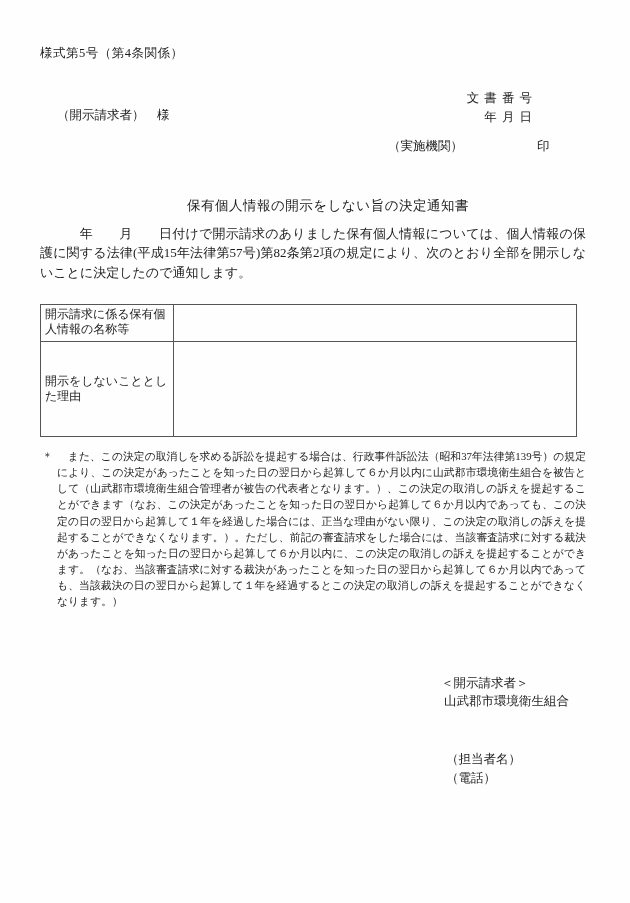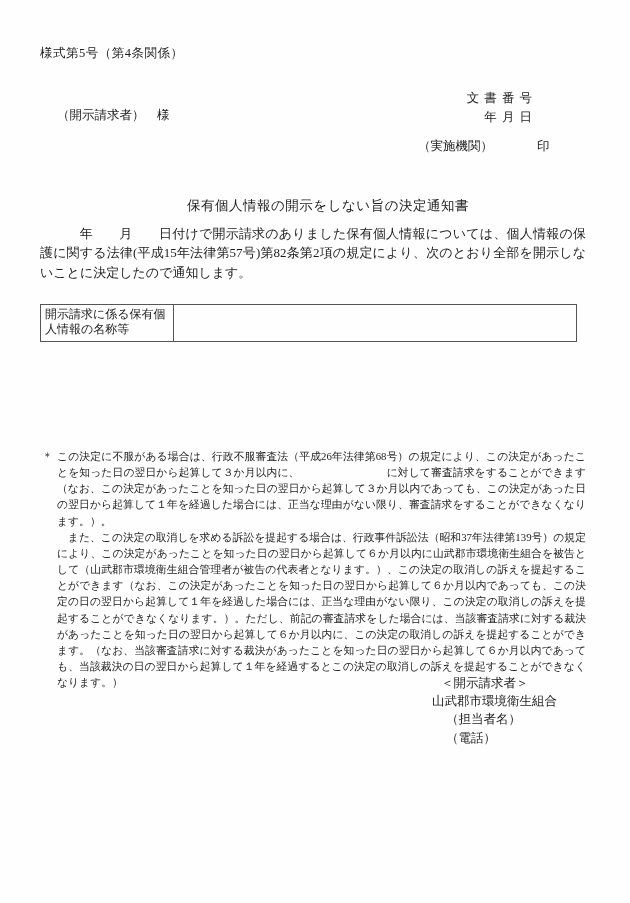--- a/index.html
+++ b/index.html
@@ -24,21 +24,21 @@
     top: 58px; right: 97px;
     font-size: 12.5px; line-height: 18.5px;
     text-align: right;
     letter-spacing: 1px;
     margin-top: 31px;
   }
   .addressee {
     top: 108px; left: 57px;
     font-size: 12.5px; line-height: 15px;
   }
-  .agency-label { top: 139px; left: 418px; font-size: 12.5px; line-height: 15px; }
+  .agency-label { top: 139px; left: 388px; font-size: 12.5px; line-height: 15px; }
   .seal { top: 139px; left: 537px; font-size: 12.5px; line-height: 15px; }
 
   .doc-title {
     top: 197px; left: 13px; width: 630px;
     text-align: center;
     font-size: 13.5px; line-height: 17px;
     letter-spacing: 0.5px;
   }
   .body-par {
     top: 224px; left: 40px; width: 546px;
@@ -70,22 +70,22 @@
   .note .marker { position: absolute; left: 2px; top: 0; }
   .note p { margin: 0 0 0 17px; }
   .note p.second { text-indent: 1em; }
 
   .contact {
     top: 674px; left: 428px;
     font-size: 12.5px; line-height: 18.2px;
     white-space: nowrap;
   }
   .contact .c-header { margin-left: 13px; }
-  .contact .c-org    { margin-left: 4px; }
-  .contact .c-person { margin-left: 18px; }
+  .contact .c-org    { margin-left: 16px; }
+  .contact .c-person { margin-left: 18px; margin-top: 40px; }
   .contact .c-phone  { margin-left: 18px; }
 </style>
 </head>
 <body>
 
 <div class="page">
 
   <div class="abs form-number">様式第5号（第4条関係）</div>
 
   <div class="abs header-right">
@@ -105,26 +105,29 @@
   <table class="abs info-table">
     <colgroup>
         <col class="c1">
         <col>
       </colgroup>
     <tbody>
       <tr class="r1">
         <td class="label">開示請求に係る保有個人情報の名称等</td>
         <td class="value"></td>
       </tr>
+      <tr class="r2">
+        <td class="label">開示をしないこととした理由</td>
+        <td class="value"></td>
+      </tr>
     </tbody>
   </table>
 
   <div class="abs note">
     <span class="marker">＊</span>
-    <p class="first">この決定に不服がある場合は、行政不服審査法（平成26年法律第68号）の規定により、この決定があったことを知った日の翌日から起算して３か月以内に、　　　　　　　　に対して審査請求をすることができます（なお、この決定があったことを知った日の翌日から起算して３か月以内であっても、この決定があった日の翌日から起算して１年を経過した場合には、正当な理由がない限り、審査請求をすることができなくなります。）。</p>
     <p class="second">また、この決定の取消しを求める訴訟を提起する場合は、行政事件訴訟法（昭和37年法律第139号）の規定により、この決定があったことを知った日の翌日から起算して６か月以内に山武郡市環境衛生組合を被告として（山武郡市環境衛生組合管理者が被告の代表者となります。）、この決定の取消しの訴えを提起することができます（なお、この決定があったことを知った日の翌日から起算して６か月以内であっても、この決定の日の翌日から起算して１年を経過した場合には、正当な理由がない限り、この決定の取消しの訴えを提起することができなくなります。）。ただし、前記の審査請求をした場合には、当該審査請求に対する裁決があったことを知った日の翌日から起算して６か月以内に、この決定の取消しの訴えを提起することができます。（なお、当該審査請求に対する裁決があったことを知った日の翌日から起算して６か月以内であっても、当該裁決の日の翌日から起算して１年を経過するとこの決定の取消しの訴えを提起することができなくなります。）</p>
   </div>
 
   <div class="abs contact">
     <div class="c-header">＜開示請求者＞</div>
     <div class="c-org">山武郡市環境衛生組合</div>
     <div class="c-person">（担当者名）</div>
     <div class="c-phone">（電話）</div>
   </div>
 

